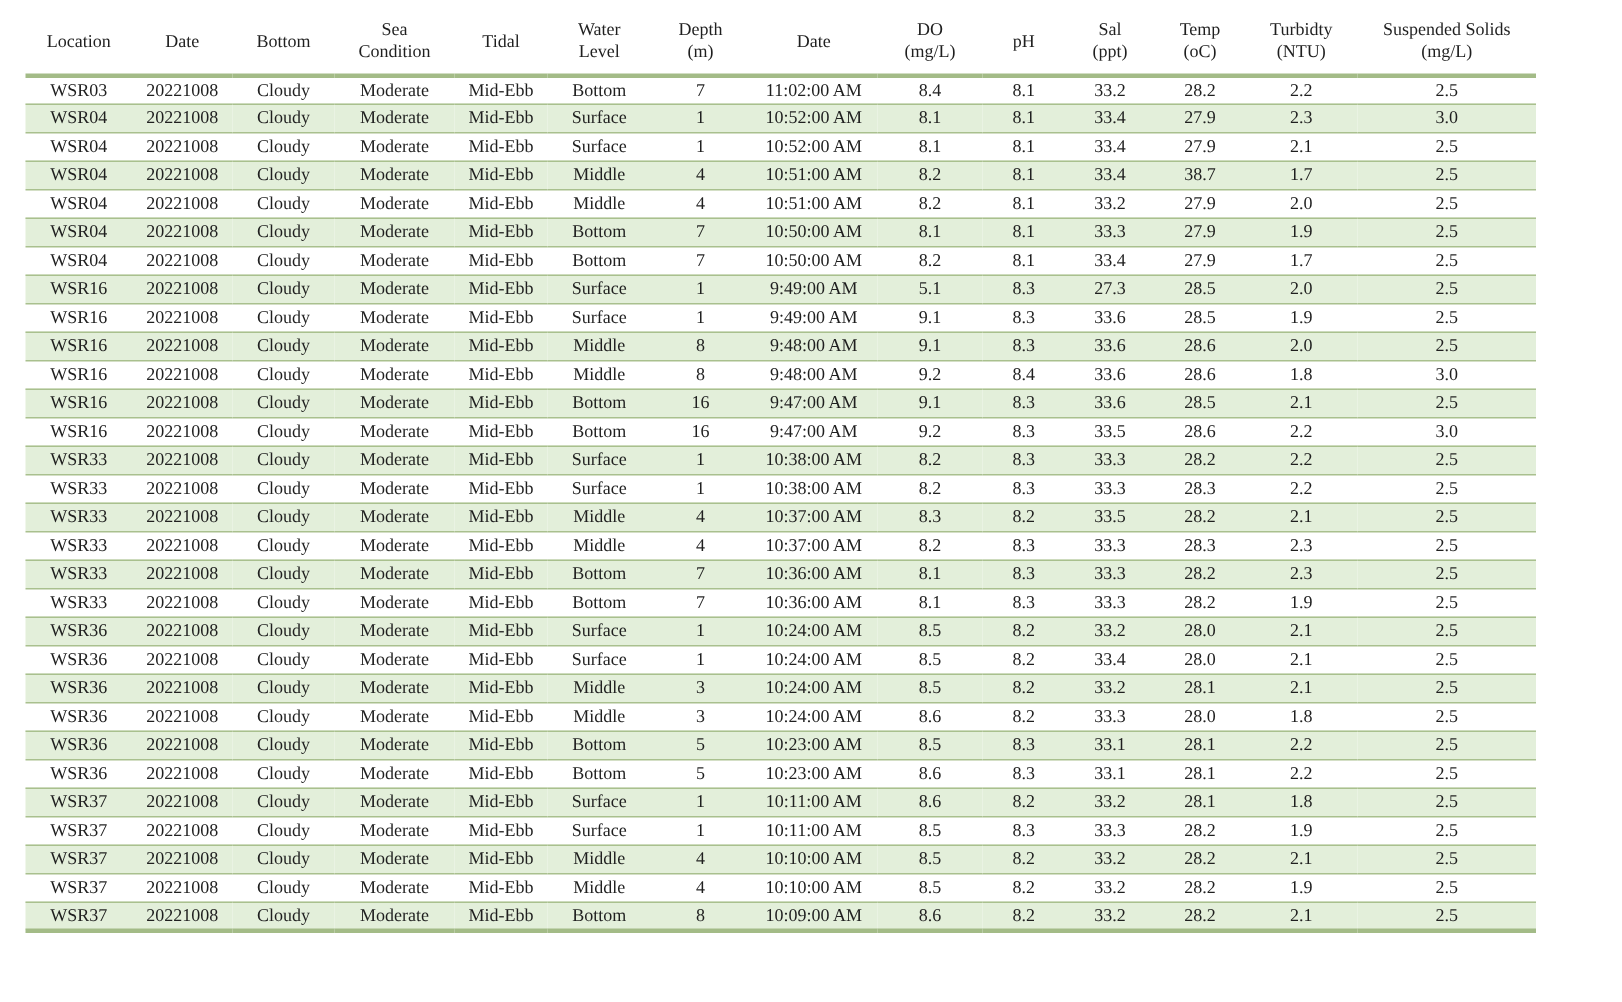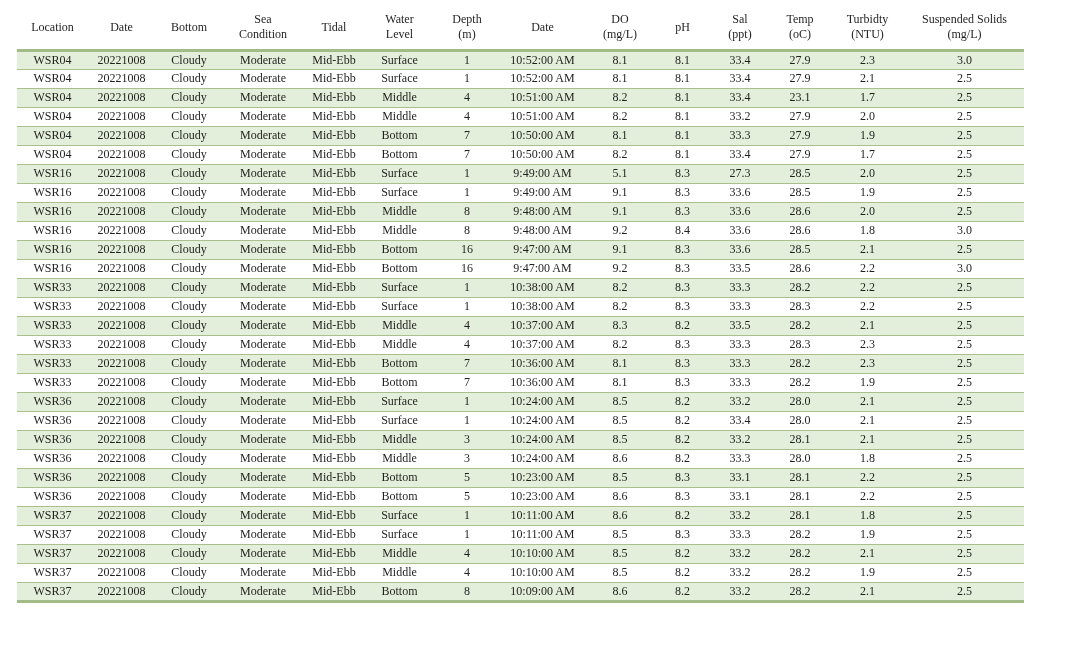--- a/index.html
+++ b/index.html
@@ -90,20 +90,36 @@
           <th>Date</th>
           <th>DO<br>(mg/L)</th>
           <th>pH</th>
           <th>Sal<br>(ppt)</th>
           <th>Temp<br>(oC)</th>
           <th>Turbidty<br>(NTU)</th>
           <th>Suspended Solids<br>(mg/L)</th>
         </tr>
     </thead>
     <tbody id="table-body">
+        <tr>
+          <td>WSR03</td>
+          <td>20221008</td>
+          <td>Cloudy</td>
+          <td>Moderate</td>
+          <td>Mid-Ebb</td>
+          <td>Bottom</td>
+          <td>7</td>
+          <td>11:02:00 AM</td>
+          <td>8.4</td>
+          <td>8.1</td>
+          <td>33.2</td>
+          <td>28.2</td>
+          <td>2.2</td>
+          <td>2.5</td>
+        </tr>
         <tr class="alt">
           <td>WSR04</td>
           <td>20221008</td>
           <td>Cloudy</td>
           <td>Moderate</td>
           <td>Mid-Ebb</td>
           <td>Surface</td>
           <td>1</td>
           <td>10:52:00 AM</td>
           <td>8.1</td>
@@ -134,21 +150,21 @@
           <td>20221008</td>
           <td>Cloudy</td>
           <td>Moderate</td>
           <td>Mid-Ebb</td>
           <td>Middle</td>
           <td>4</td>
           <td>10:51:00 AM</td>
           <td>8.2</td>
           <td>8.1</td>
           <td>33.4</td>
-          <td>23.1</td>
+          <td>38.7</td>
           <td>1.7</td>
           <td>2.5</td>
         </tr>
         <tr>
           <td>WSR04</td>
           <td>20221008</td>
           <td>Cloudy</td>
           <td>Moderate</td>
           <td>Mid-Ebb</td>
           <td>Middle</td>

